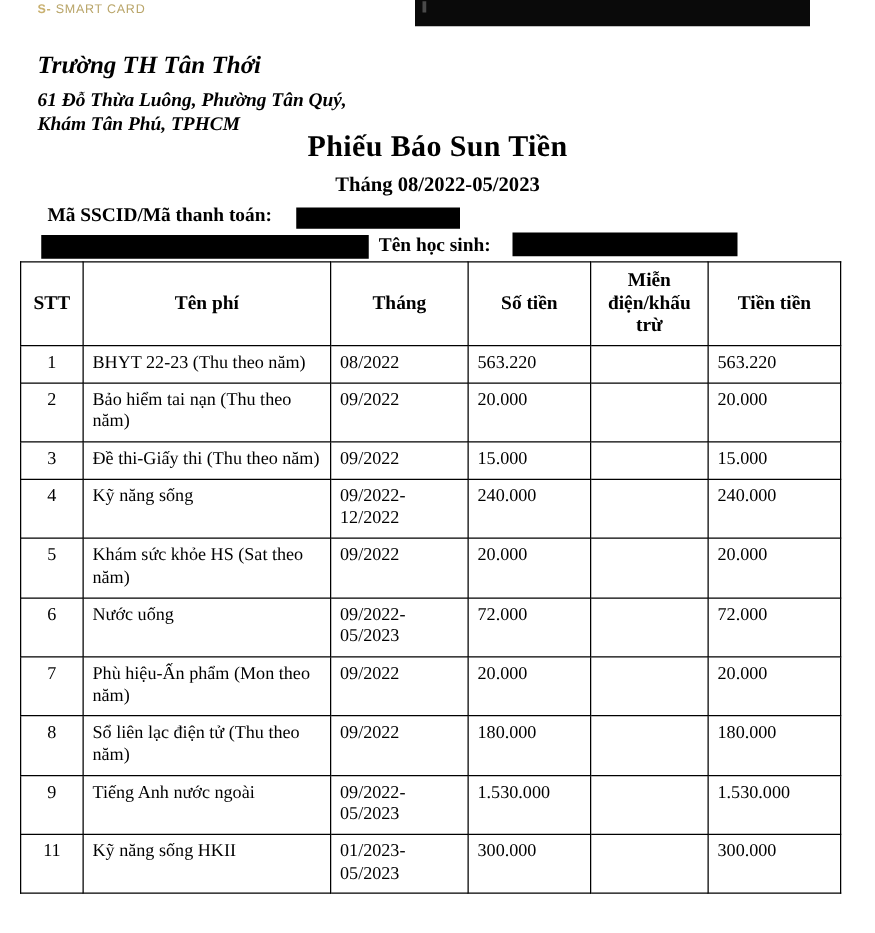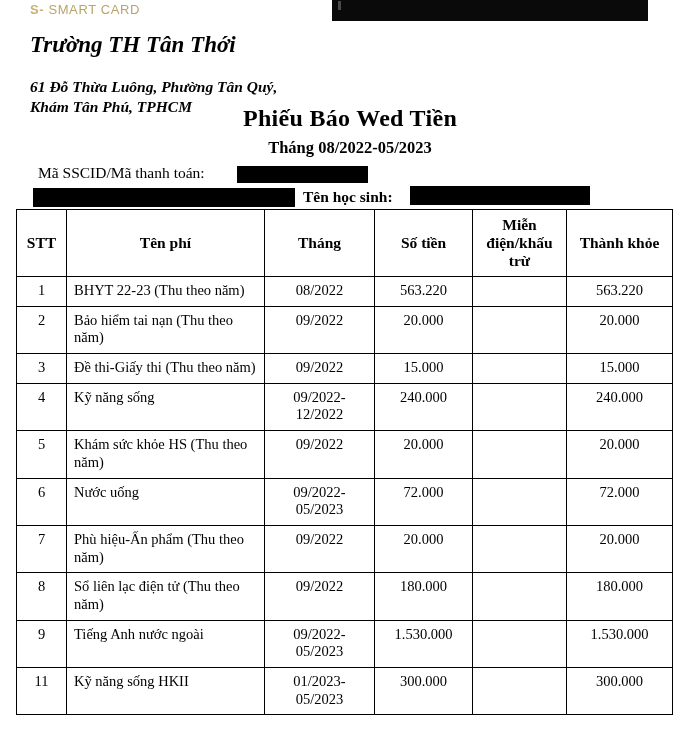--- a/index.html
+++ b/index.html
@@ -37,44 +37,44 @@
 
   
   .header {
     position: absolute;
     left: 30px;
     top: 2px;
     width: 330px;
   }
   .brand {
     font-family: "Liberation Sans", sans-serif;
-    font-size: 13px;
+    font-size: 10px;
     letter-spacing: 0.6px;
     color: #b9a569;
     font-weight: 500;
     line-height: 1.25;
     white-space: nowrap;
   }
   .brand .brand-s {
     color: #c9b171;
     font-weight: 600;
   }
   .school-name {
-    font-size: 23px;
+    font-size: 20px;
     font-weight: bold;
     font-style: italic;
-    margin-top: 13px;
+    margin-top: 25px;
     line-height: 1.2;
     white-space: nowrap;
   }
   .school-address {
     font-size: 15.5px;
     font-weight: bold;
     font-style: italic;
-    margin-top: 18px;
+    margin-top: 7px;
     line-height: 1.28;
   }
 
   
   .title-block {
     position: absolute;
     left: 0;
     top: 105px;
     width: 700px;
     text-align: center;
@@ -89,21 +89,21 @@
     font-weight: bold;
     margin-top: 6px;
   }
 
   
   .meta-row-1 {
     position: absolute;
     left: 38px;
     top: 164px;
     font-size: 15.5px;
-    font-weight: normal;
+    font-weight: bold;
     white-space: nowrap;
   }
   .meta-row-2 {
     position: absolute;
     left: 0px;
     top: 187px;
     width: 700px;
     height: 22px;
   }
   .lop-label {
@@ -185,46 +185,45 @@
     line-height: 1.22;
   }
   .cell-stt {
     text-align: center;
   }
   .cell-name {
     text-align: left;
     font-family: Liberation Serif, serif;
   }
   .cell-month {
-    text-align: center;
   }
   .cell-amount,
   .cell-total {
-    text-align: center;
+    text-align: left;
   }
   .cell-discount {
     text-align: right;
   }
 </style>
 </head>
 <body>
 
 <div class="top-redaction"></div>
 
 <div class="header">
   <div class="brand"><span class="brand-s">S-</span><span> SMART CARD</span></div>
   <div class="school-name">Trường TH Tân Thới</div>
   <div class="school-address">
     <div>61 Đỗ Thừa Luông, Phường Tân Quý,</div>
     <div>Khám Tân Phú, TPHCM</div>
   </div>
 </div>
 
 <div class="title-block">
-  <div class="doc-title">Phiếu Báo Wed Tiền</div>
+  <div class="doc-title">Phiếu Báo Sun Tiền</div>
   <div class="doc-subtitle">Tháng 08/2022-05/2023</div>
 </div>
 
 <div class="meta-row-1">Mã SSCID/Mã thanh toán:</div>
 <div class="redact redact-sscid"></div>
 
 <div class="meta-row-2">
   <span class="lop-label">Lớp:</span>
   <span class="student-label">Tên học sinh:</span>
 </div>
@@ -240,21 +239,21 @@
     <col class="col-discount">
     <col class="col-total">
   </colgroup>
   <thead>
     <tr>
       <th>STT</th>
       <th>Tên phí</th>
       <th>Tháng</th>
       <th>Số tiền</th>
       <th>Miễn điện/khấu trừ</th>
-      <th>Thành khỏe</th>
+      <th>Tiền tiền</th>
     </tr>
   </thead>
   <tbody id="fee-table-body">
       <tr>
         <td class="cell-stt">1</td>
         <td class="cell-name">BHYT 22-23 (Thu theo năm)</td>
         <td class="cell-month">08/2022</td>
         <td class="cell-amount">563.220</td>
         <td class="cell-discount"></td>
         <td class="cell-total">563.220</td>
@@ -278,37 +277,37 @@
       <tr>
         <td class="cell-stt">4</td>
         <td class="cell-name">Kỹ năng sống</td>
         <td class="cell-month">09/2022-12/2022</td>
         <td class="cell-amount">240.000</td>
         <td class="cell-discount"></td>
         <td class="cell-total">240.000</td>
       </tr>
       <tr>
         <td class="cell-stt">5</td>
-        <td class="cell-name">Khám sức khỏe HS (Thu theo năm)</td>
+        <td class="cell-name">Khám sức khỏe HS (Sat theo năm)</td>
         <td class="cell-month">09/2022</td>
         <td class="cell-amount">20.000</td>
         <td class="cell-discount"></td>
         <td class="cell-total">20.000</td>
       </tr>
       <tr>
         <td class="cell-stt">6</td>
         <td class="cell-name">Nước uống</td>
         <td class="cell-month">09/2022-05/2023</td>
         <td class="cell-amount">72.000</td>
         <td class="cell-discount"></td>
         <td class="cell-total">72.000</td>
       </tr>
       <tr>
         <td class="cell-stt">7</td>
-        <td class="cell-name">Phù hiệu-Ấn phẩm (Thu theo năm)</td>
+        <td class="cell-name">Phù hiệu-Ấn phẩm (Mon theo năm)</td>
         <td class="cell-month">09/2022</td>
         <td class="cell-amount">20.000</td>
         <td class="cell-discount"></td>
         <td class="cell-total">20.000</td>
       </tr>
       <tr>
         <td class="cell-stt">8</td>
         <td class="cell-name">Sổ liên lạc điện tử (Thu theo năm)</td>
         <td class="cell-month">09/2022</td>
         <td class="cell-amount">180.000</td>

